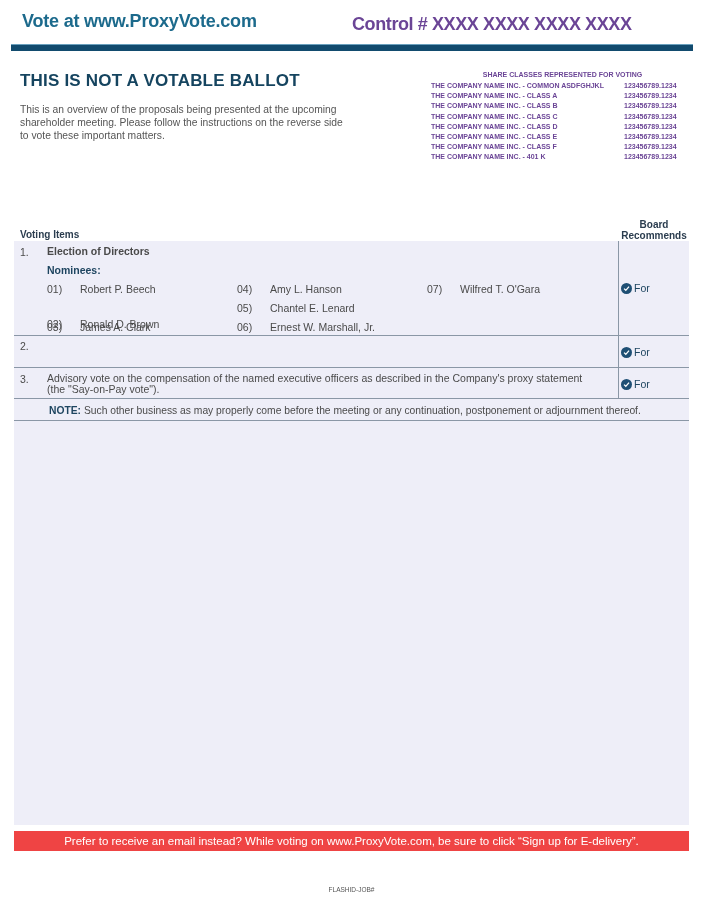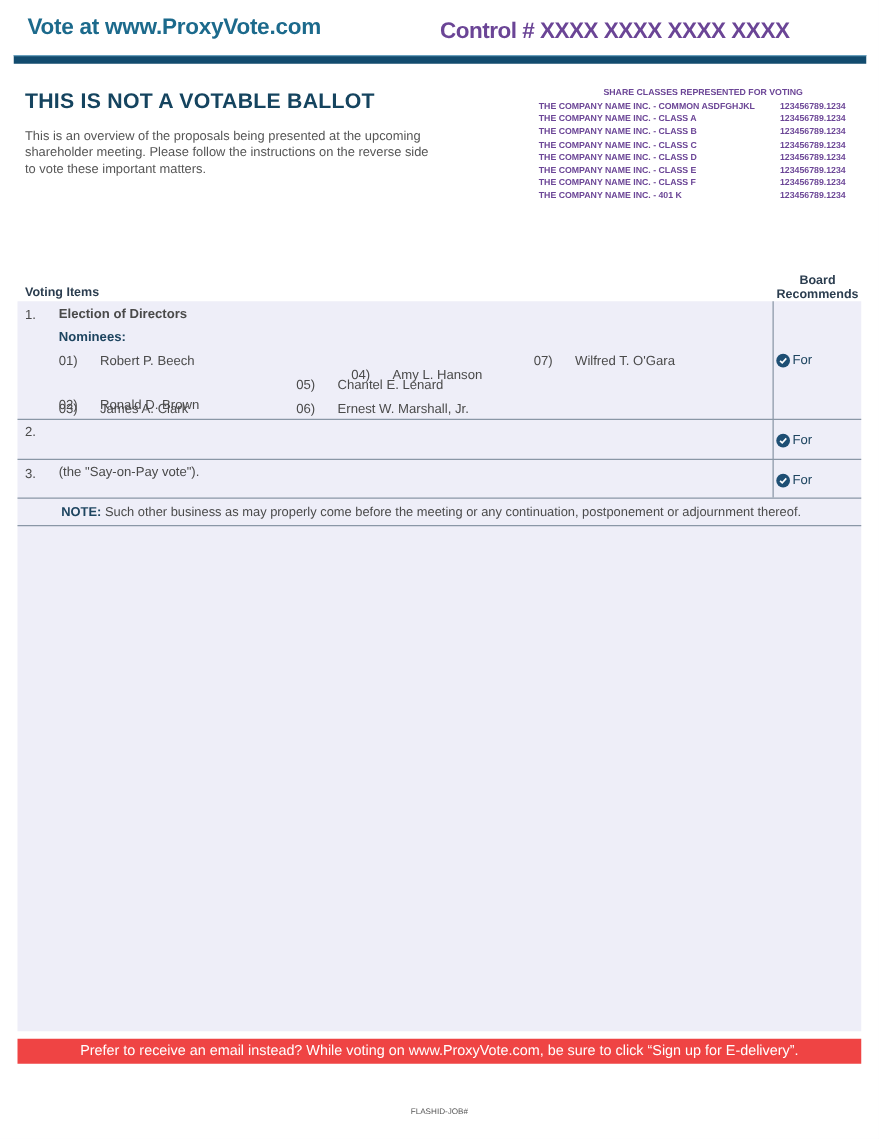--- a/index.html
+++ b/index.html
@@ -103,21 +103,21 @@
 <div class="hline" style="top:398px;"></div>
 <div class="hline" style="top:420px;"></div>
 
 <div class="item-num" style="top:246px;">1.</div>
 <div class="item-text" style="top:246px;font-weight:bold;">Election of Directors</div>
 <div class="nominees-label">Nominees:</div>
 
 <div class="nom" style="left:47px; top:283px;"><span class="n">01)</span><span>Robert P. Beech</span></div>
 <div class="nom" style="left:47px; top:318px;"><span class="n">02)</span><span>Ronald D. Brown</span></div>
 <div class="nom" style="left:47px; top:321px;"><span class="n">03)</span><span>James A. Clark</span></div>
-<div class="nom" style="left:237px; top:294px;margin-left:44px;"><span class="n">04)</span><span>Amy L. Hanson</span></div>
+<div class="nom" style="left:237px; top:283px;"><span class="n">04)</span><span>Amy L. Hanson</span></div>
 <div class="nom" style="left:237px; top:302px;"><span class="n">05)</span><span>Chantel E. Lenard</span></div>
 <div class="nom" style="left:237px; top:321px;"><span class="n">06)</span><span>Ernest W. Marshall, Jr.</span></div>
 <div class="nom" style="left:427px; top:283px;"><span class="n">07)</span><span>Wilfred T. O'Gara</span></div>
 
 <div class="rec" style="top:282px;">
   <span class="check">
       <svg width="7" height="7" viewBox="0 0 10 10">
         <path d="M1.5 5.2 L4 7.6 L8.6 2.4" stroke="#fff" stroke-width="1.9" fill="none"></path>
       </svg>
     </span>
@@ -131,20 +131,21 @@
   <span class="check">
       <svg width="7" height="7" viewBox="0 0 10 10">
         <path d="M1.5 5.2 L4 7.6 L8.6 2.4" stroke="#fff" stroke-width="1.9" fill="none"></path>
       </svg>
     </span>
   <span>For</span>
 </div>
 
 <div class="item-num" style="top:373px;">3.</div>
 <div class="item-text" style="top:373px;">
+  <div>Advisory vote on the compensation of the named executive officers as described in the Company's proxy statement</div>
   <div>(the "Say-on-Pay vote").</div>
 </div>
 <div class="rec" style="top:378px;">
   <span class="check">
       <svg width="7" height="7" viewBox="0 0 10 10">
         <path d="M1.5 5.2 L4 7.6 L8.6 2.4" stroke="#fff" stroke-width="1.9" fill="none"></path>
       </svg>
     </span>
   <span>For</span>
 </div>

